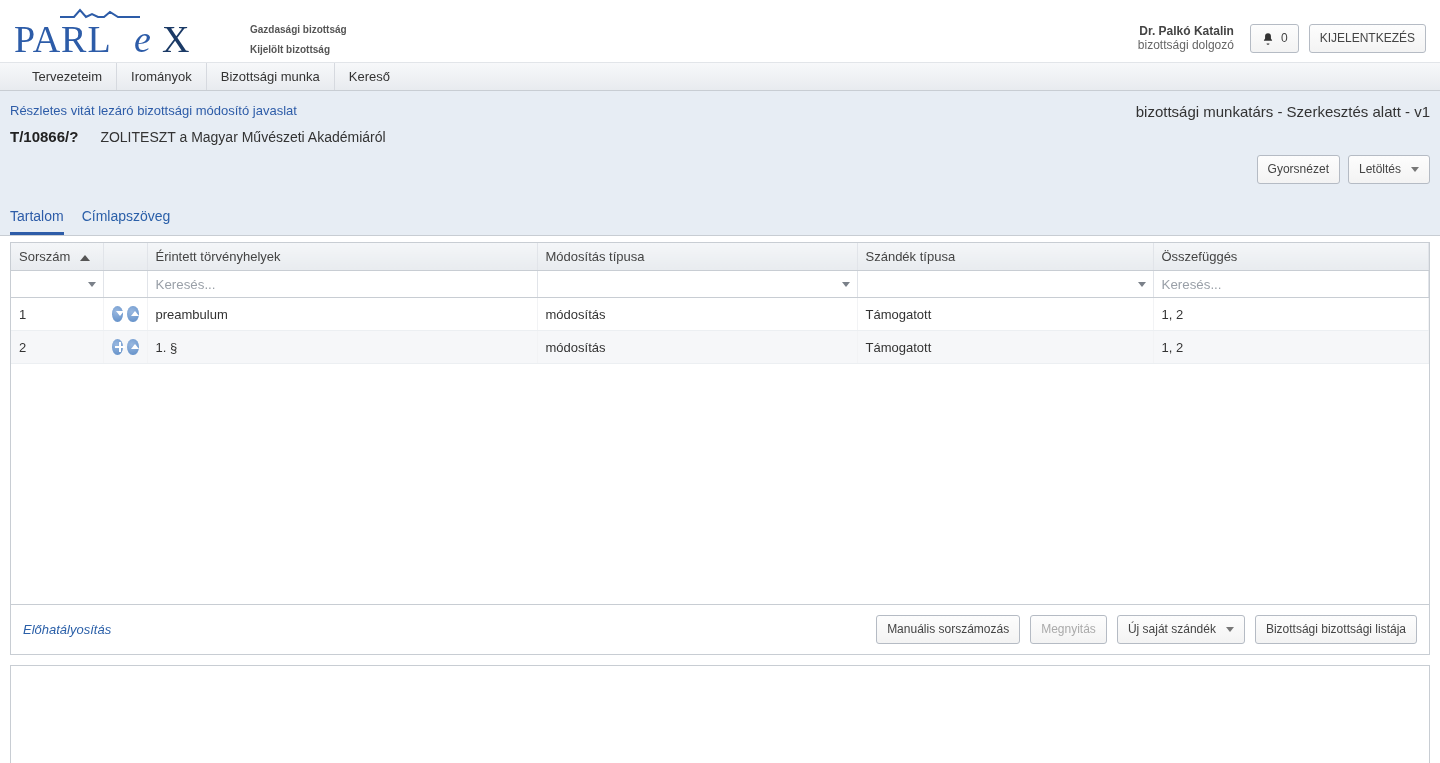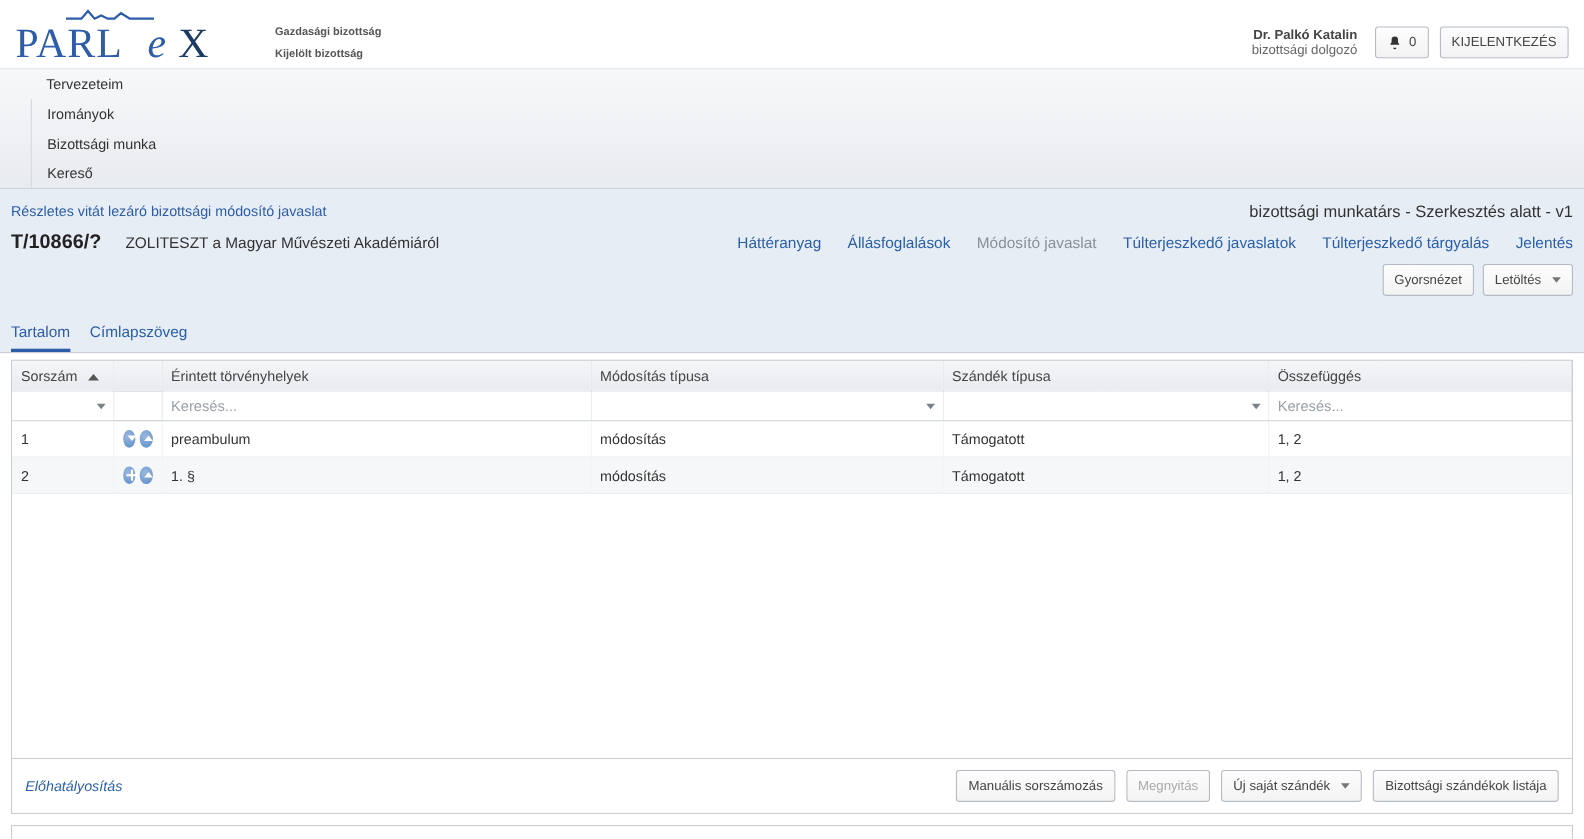--- a/index.html
+++ b/index.html
@@ -72,22 +72,21 @@
     .btn.disabled { color: #aaa; cursor: default; }
     .bell-badge { display:flex; align-items:center; gap:6px;}
 
     
     .mainnav {
       margin-top: 2px;
       background: linear-gradient(#f7f8fa, #e8ebef);
       border-top: 1px solid #e2e5e9;
       border-bottom: 1px solid var(--border-1);
       display: flex;
-      padding: 0 28px;
-      flex-direction: column;
+      padding: 0 18px;
     }
     .mainnav .item {
       padding: 6px 14px;
       border-left: 1px solid #d6d9df;
       color: #333;
       cursor: pointer;
     }
     .mainnav .item:first-child { border-left: none;}
 
     
@@ -102,21 +101,21 @@
       padding: 4px 0 6px 0;
     }
     .status-right {
       margin-left: auto;
       color: #333;
       font-size: 15px;
     }
     .docline {
       padding: 4px 0 10px 0;
     }
-    .docid { font-weight: 700; color: #222; font-size: 18px; }
+    .docid { font-weight: 700; color: #222; font-size: 15px; }
     .doctitle { color: #333; font-size: 14px; margin-left: 10px;}
     .sub-links {
       margin-left: auto;
       display: flex;
       gap: 24px;
       font-size: 14px;
     }
     .sub-links a { color: var(--nav-link); text-decoration: none; cursor: pointer;}
     .sub-links a.muted { color: var(--muted); cursor: default;}
 
@@ -310,28 +309,20 @@
 </div>
 
 <div class="panel">
   <div class="row">
     <div class="breadcrumb">Részletes vitát lezáró bizottsági módosító javaslat</div>
     <div class="status-right">bizottsági munkatárs - Szerkesztés alatt - v1</div>
   </div>
   <div class="row docline">
     <span class="docid">T/10866/?</span>
     <span class="doctitle">ZOLITESZT a Magyar Művészeti Akadémiáról</span>
-    <div class="sub-links">
-      <a>Háttéranyag</a>
-      <a>Állásfoglalások</a>
-      <a class="muted">Módosító javaslat</a>
-      <a>Túlterjeszkedő javaslatok</a>
-      <a>Túlterjeszkedő tárgyalás</a>
-      <a>Jelentés</a>
-    </div>
   </div>
   <div class="toolbar-top">
     <button class="btn">Gyorsnézet</button>
     <button class="btn">
       <span>Letöltés</span>
       <span class="caret-down"></span>
     </button>
   </div>
 
   <div class="tabs">
@@ -423,16 +414,16 @@
 
 <div class="action-bar">
   <span class="link">Előhatályosítás</span>
   <span class="spacer"></span>
   <button class="btn">Manuális sorszámozás</button>
   <button class="btn disabled">Megnyitás</button>
   <button class="btn">
     <span>Új saját szándék</span>
     <span class="caret-down"></span>
   </button>
-  <button class="btn">Bizottsági szándékok listája</button>
+  <button class="btn">Bizottsági bizottsági listája</button>
 </div>
 
 <div class="bottom-space"></div>
 
 </body></html>

